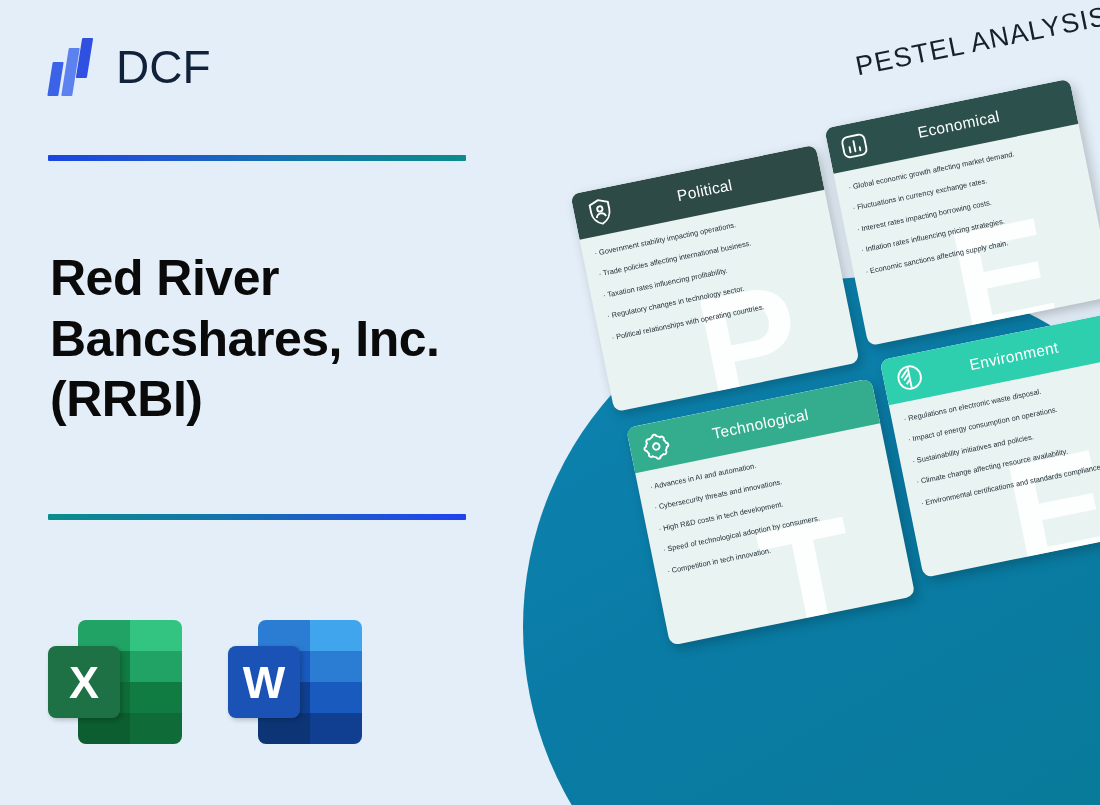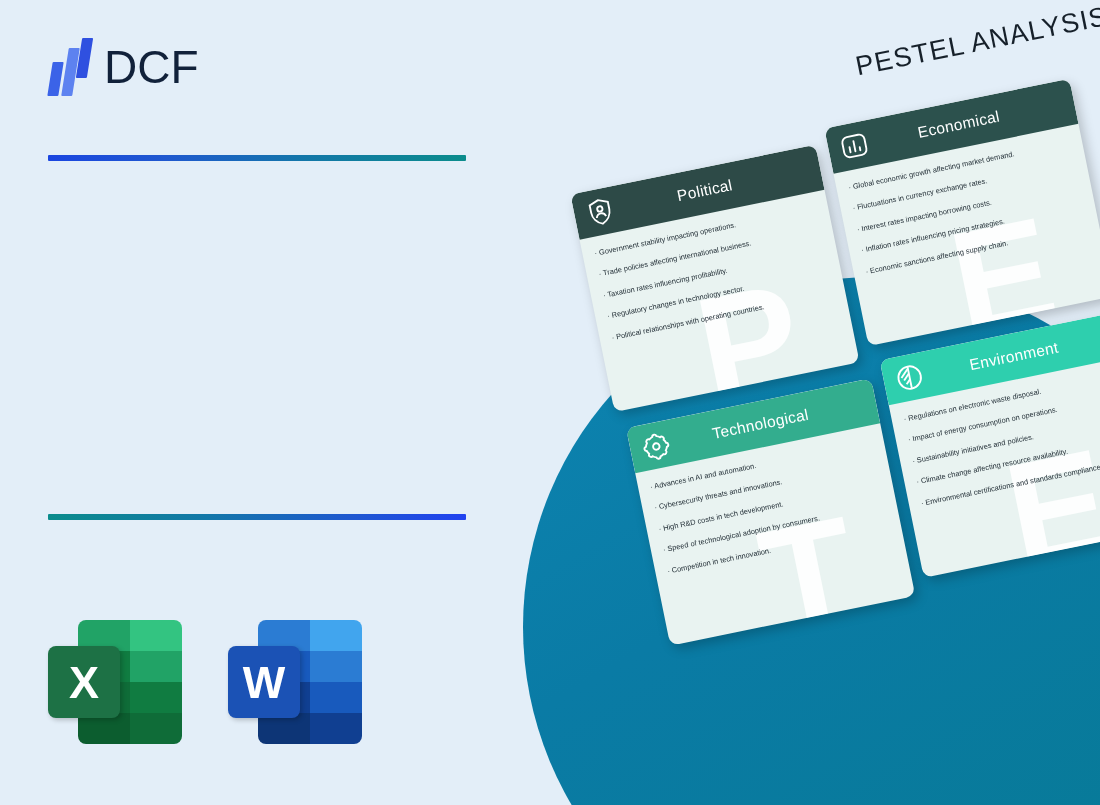--- a/index.html
+++ b/index.html
@@ -23,21 +23,21 @@
     width: 545px; height: 805px;
     z-index: 40;
   }
 
   
   #logo {
     position: absolute;
     left: 48px; top: 38px;
     display: flex;
     align-items: center;
-    gap: 8px;
+    gap: 20px;
   }
   #logo-mark {
     position: relative;
     width: 48px; height: 58px;
   }
   #logo-mark i {
     position: absolute;
     display: block;
     transform: skewX(-9deg);
     border-radius: 1px;
@@ -354,20 +354,21 @@
       <span id="logo-mark">
         <i class="b1"></i>
           <i class="b2"></i>
           <i class="b3"></i>
       </span>
       <span id="logo-text">DCF</span>
     </div>
 
     <div class="divider" id="divider-top"></div>
 
+    <h1 id="page-title">Red River Bancshares, Inc. (RRBI)</h1>
 
     <div class="divider" id="divider-bottom"></div>
 
     <div id="office-icons">
       <div class="office-icon excel">
         <div class="oi-page">
           <span class="c1"></span>
             <span class="c2"></span>
           <span class="c3"></span>
             <span class="c4"></span>

